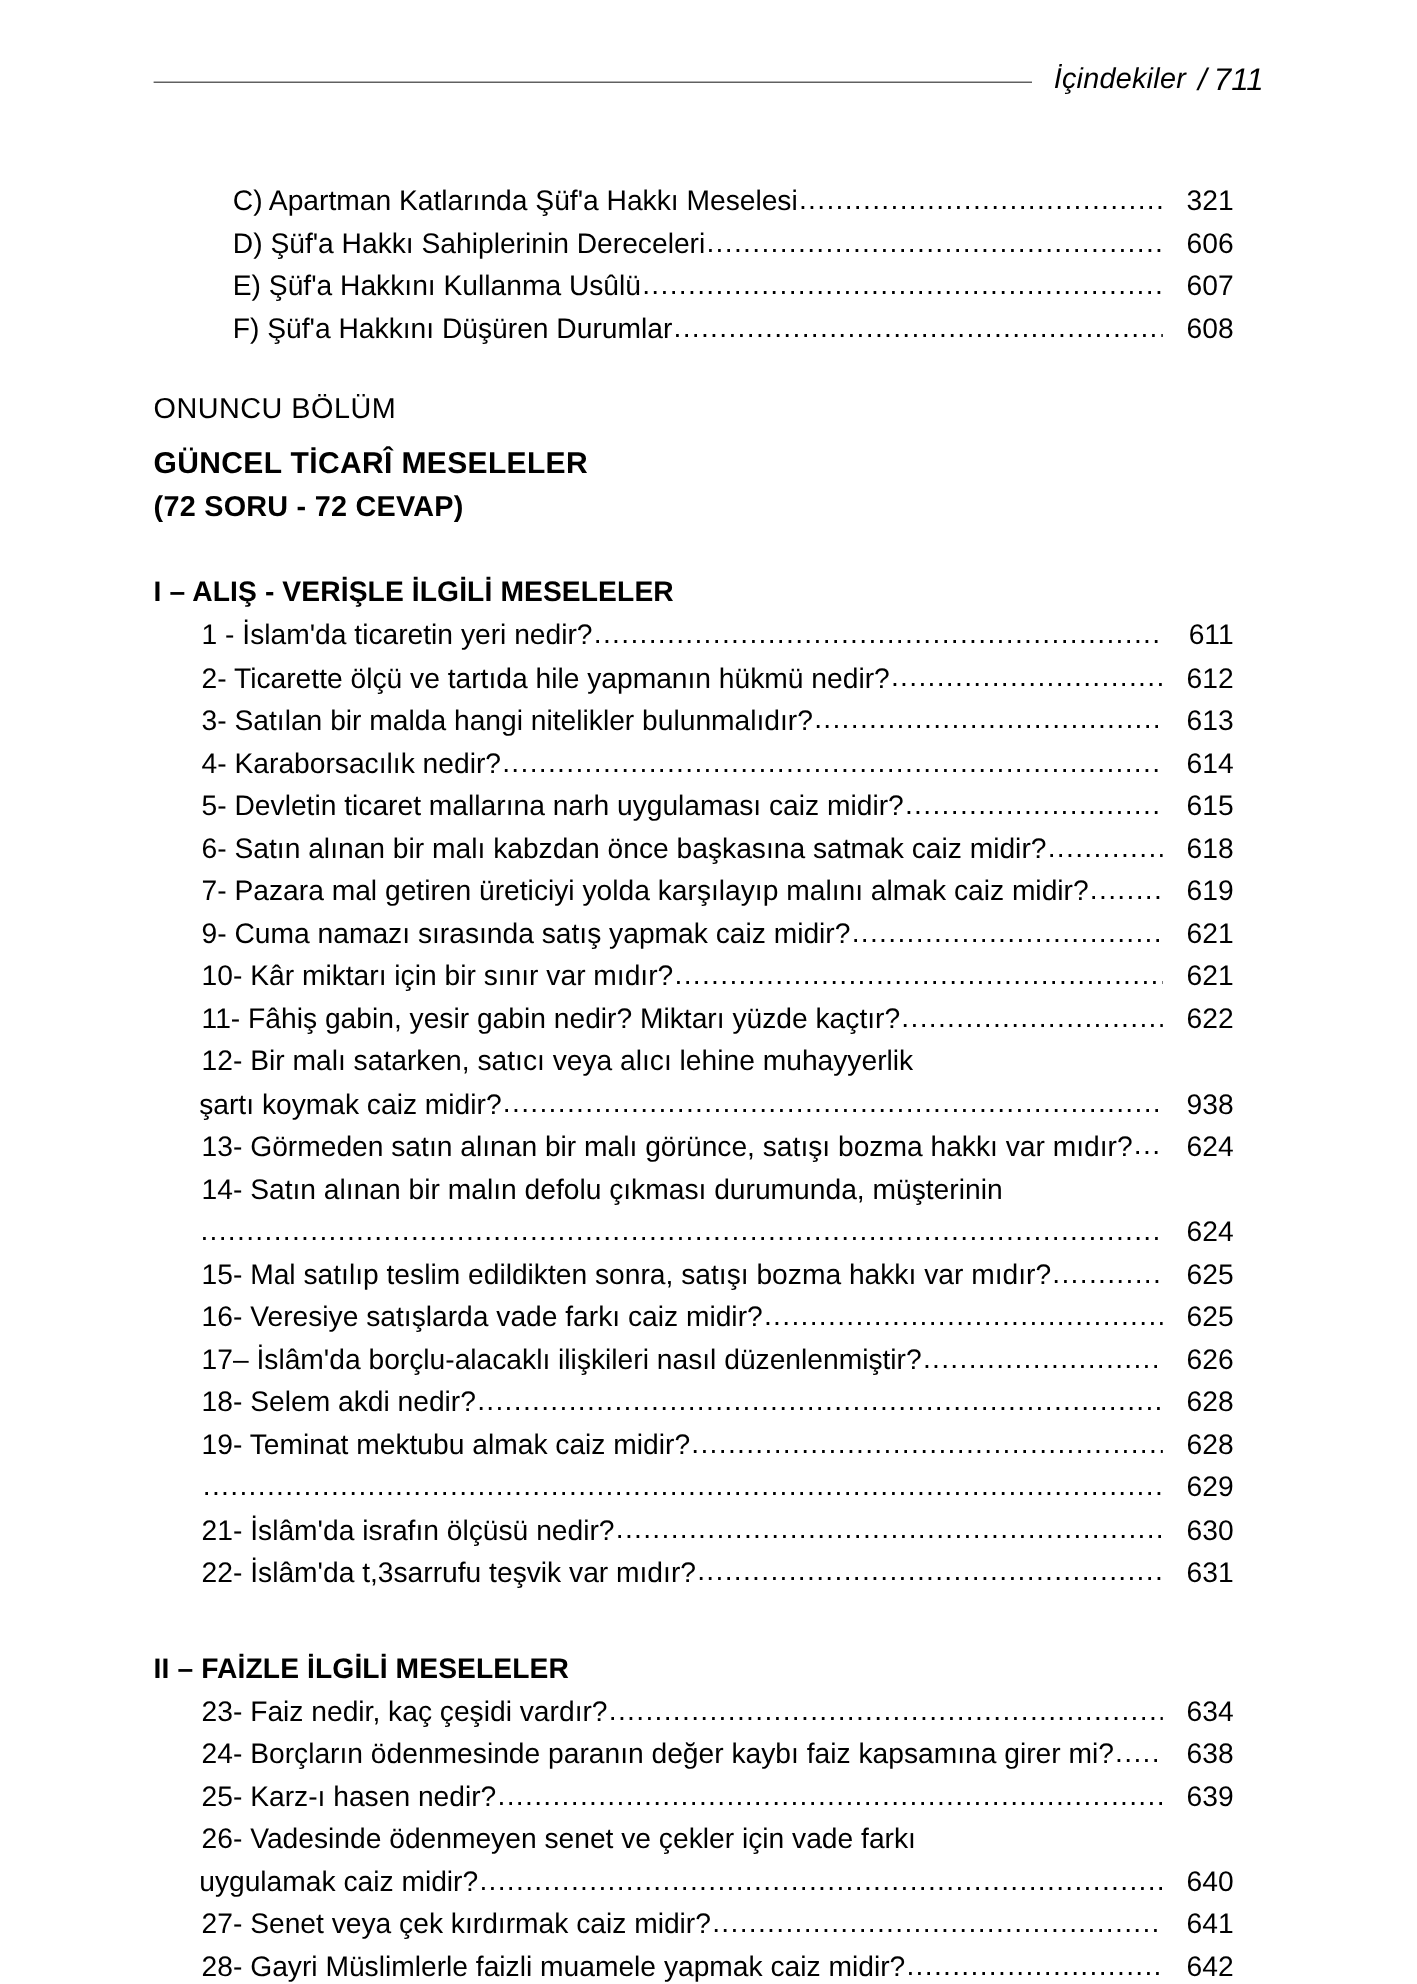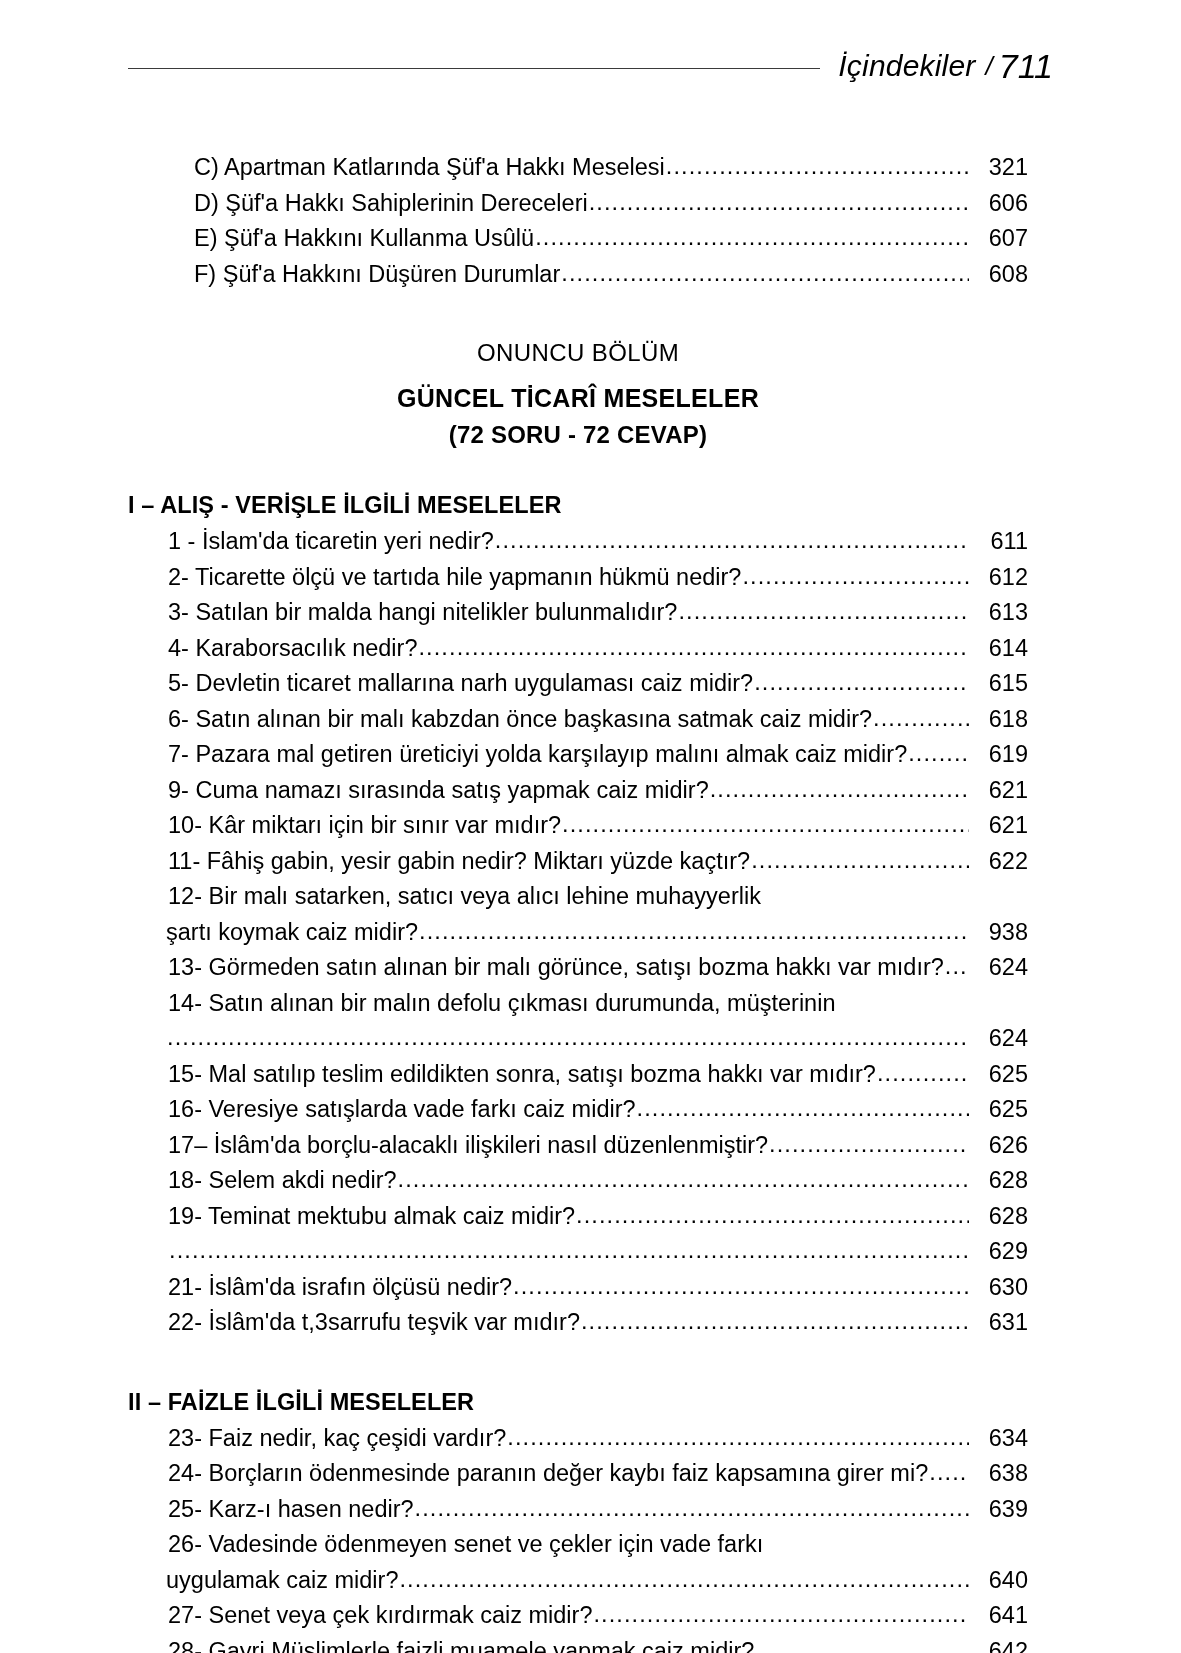--- a/index.html
+++ b/index.html
@@ -38,33 +38,33 @@
   }
   .header-rule {
     flex: 1 1 auto;
     height: 0;
     border-top: 1.6px solid #3a3a3a;
     margin-right: 18px;
     margin-top: 4px;
   }
   .header-title {
     font-style: italic;
-    font-size: 30px;
+    font-size: 24px;
     letter-spacing: 0.2px;
     white-space: nowrap;
     font-weight: 400;
   }
   .header-sep {
     font-style: italic;
     font-size: 26px;
     padding: 0 6px 0 10px;
   }
   .header-page {
     font-style: italic;
-    font-size: 34px;
+    font-size: 26px;
     font-weight: 400;
   }
 
   
   .content {
     position: absolute;
     top: 150px;
     left: 128px;
     width: 900px;
   }
@@ -98,22 +98,22 @@
     text-align: right;
     min-width: 58px;
   }
 
   .indent-lettered { padding-left: 66px; }
   .indent-numbered { padding-left: 40px; }
   .indent-cont     { padding-left: 38px; }
 
   
   .chapter-block {
-    text-align: center;
-    margin-top: 44px;
+    text-align: left;
+    margin-top: 32px;
   }
   .chapter-kicker {
     font-size: 24px;
     line-height: 34px;
     font-weight: 400;
     letter-spacing: 0.4px;
   }
   .chapter-title {
     font-size: 25px;
     line-height: 40px;

